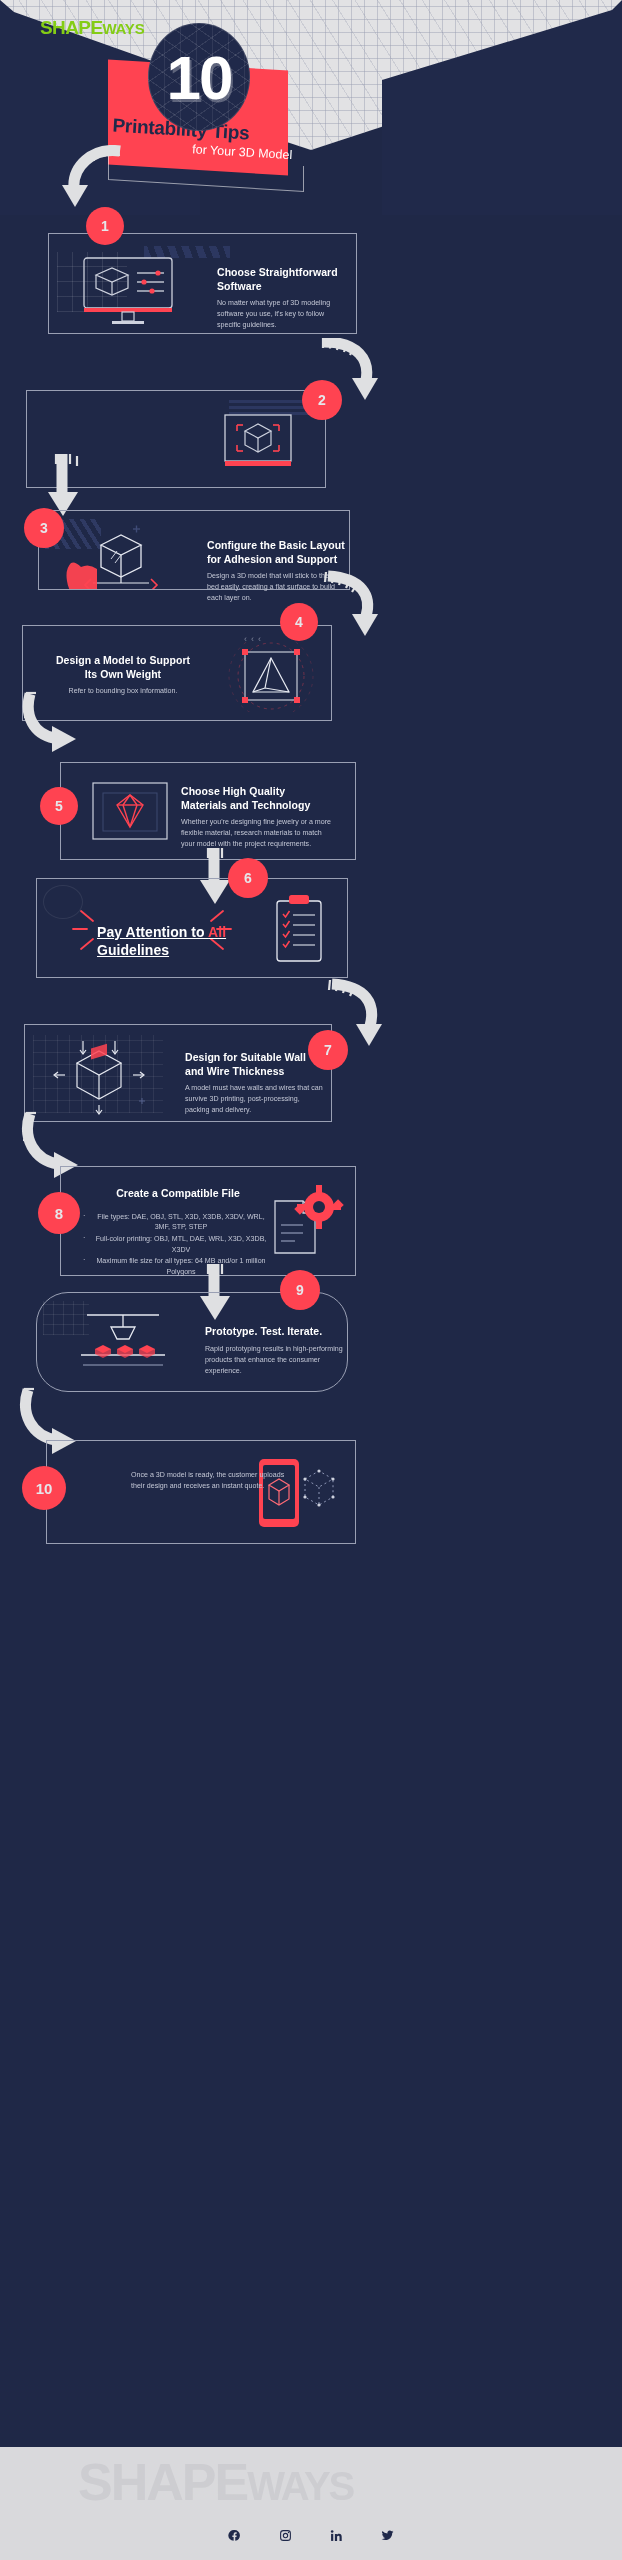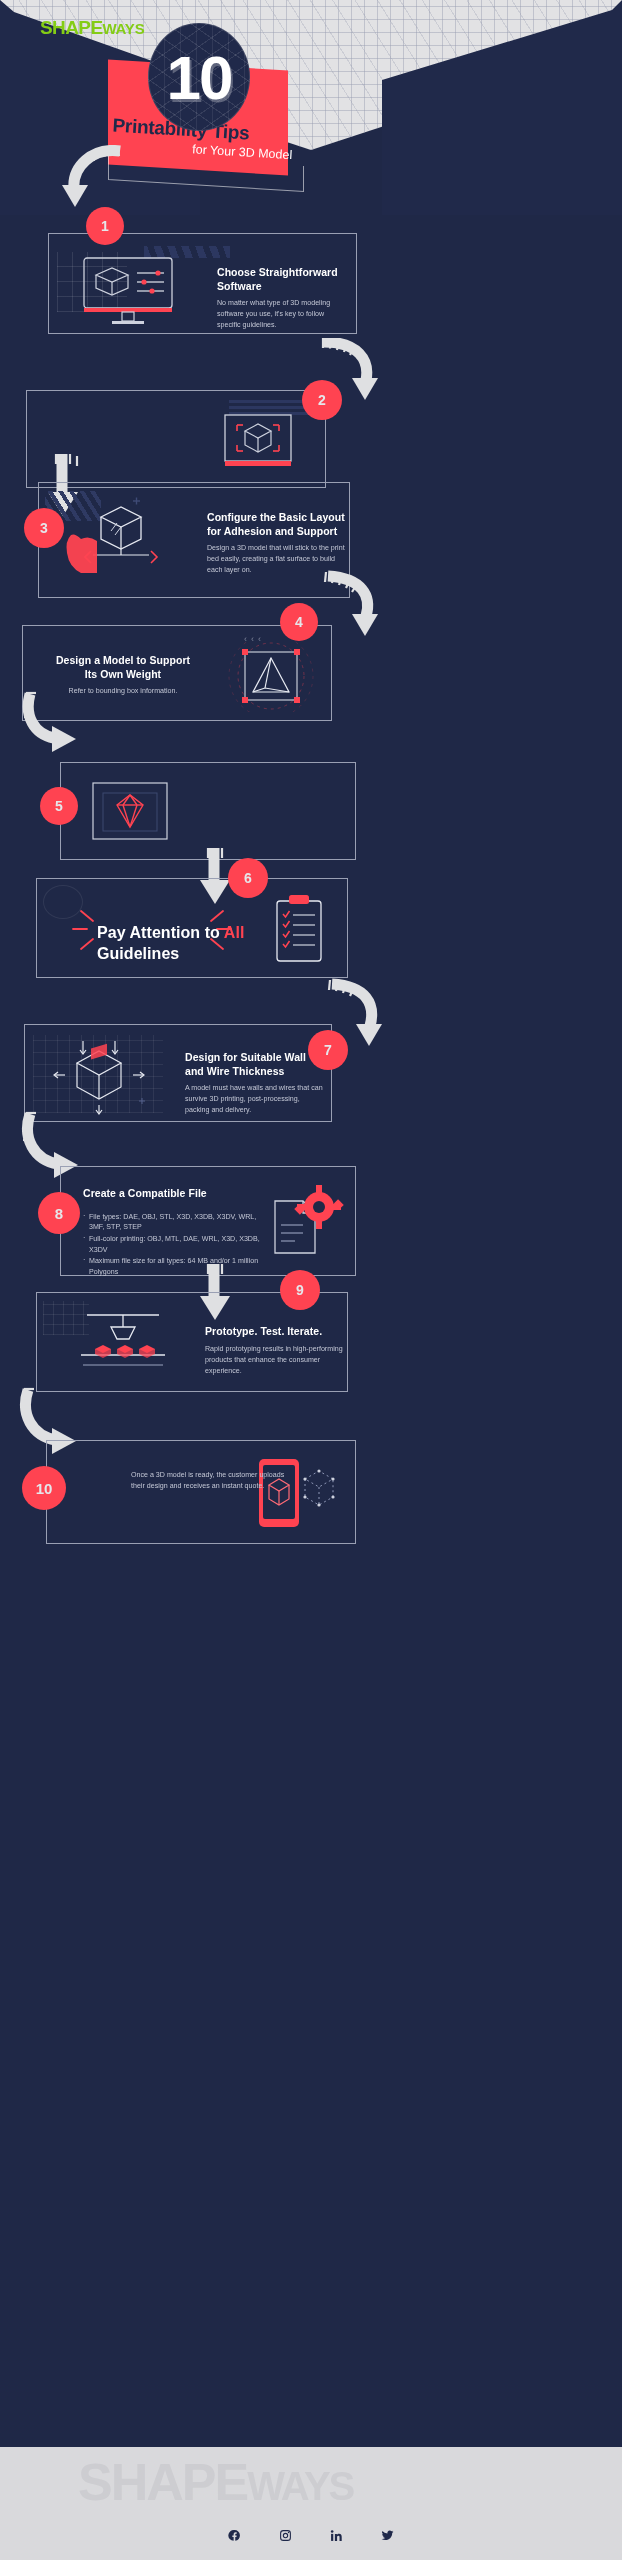--- a/index.html
+++ b/index.html
@@ -208,21 +208,21 @@
       <path d="M22 2 L22 42" stroke="#dfe0e2" stroke-width="11" fill="none"></path>
       <path d="M8 40 L38 40 L23 64 Z" fill="#dfe0e2"></path>
       <g stroke="#dfe0e2" stroke-width="2.2">
         <path d="M16 2 V12"></path>
           <path d="M30 2 V12"></path>
           <path d="M37 4 V14"></path>
       </g>
     </svg>
   </div>
 
-  <div class="card" style="left:38px; top:482px; width:312px; height:116px;text-decoration:underline;">
+  <div class="card" style="left:38px; top:510px; width:312px; height:80px;text-decoration:underline;">
     <div class="card-inner">
       <div class="deco" style="left:6px; top:8px; width:56px; height:30px;
            background-image:repeating-linear-gradient(58deg,#2f3a63 0 4px,transparent 4px 9px);"></div>
       <div class="ill" style="left:36px; top:12px;">
         <svg width="100" height="80" viewBox="0 0 100 80">
           <g fill="none" stroke="#e6e9f1" stroke-width="1.3">
             <path d="M26 22 L46 12 L66 22 L46 32 Z"></path>
             <path d="M26 22 L26 44 L46 54 L66 44 L66 22"></path>
             <path d="M46 32 L46 54"></path>
           </g>
@@ -321,20 +321,24 @@
             <path d="M30 26 L43 16 L56 26 L43 48 Z"></path>
             <path d="M30 26 H56"></path>
               <path d="M36 26 L43 48"></path>
               <path d="M50 26 L43 48"></path>
             <path d="M36 26 L43 16"></path>
               <path d="M50 26 L43 16"></path>
           </g>
         </svg>
       </div>
     </div>
+    <div class="card-txt" style="left:120px; top:22px; width:152px;">
+      <div class="card-h">Choose High Quality Materials and Technology</div>
+      <div class="card-p">Whether you're designing fine jewelry or a more flexible material, research materials to match your model with the project requirements.</div>
+    </div>
   </div>
   <div class="num-circle" style="left:40px; top:787px; width:38px; height:38px; font-size:14px;">5</div>
 
   <div class="arrow" style="left:192px; top:846px;">
     <svg width="46" height="62" viewBox="0 0 46 62">
       <path d="M22 2 L22 36" stroke="#dfe0e2" stroke-width="11" fill="none"></path>
       <path d="M8 34 L38 34 L23 58 Z" fill="#dfe0e2"></path>
       <g stroke="#dfe0e2" stroke-width="2.2">
         <path d="M16 2 V12"></path>
           <path d="M30 2 V12"></path>
@@ -371,21 +375,21 @@
           <g fill="none" stroke="#ff4351" stroke-width="1.5">
             <path d="M14 21 l2.5 3 l4 -6"></path>
               <path d="M14 31 l2.5 3 l4 -6"></path>
             <path d="M14 41 l2.5 3 l4 -6"></path>
               <path d="M14 51 l2.5 3 l4 -6"></path>
           </g>
         </svg>
       </div>
     </div>
     <div class="card-txt" style="left:60px; top:44px; width:190px;">
-      <div class="card-h" style="font-size:16px;"><span>Pay Attention to </span><span style="color:#ff4351">All</span><span> Guidelines</span></div>
+      <div class="card-h" style="font-size:14px;text-decoration:underline;"><span>Pay Attention to </span><span style="color:#ff4351">All</span><span> Guidelines</span></div>
     </div>
   </div>
   <div class="num-circle" style="left:228px; top:858px; width:40px; height:40px; font-size:14px;">6</div>
 
   <div class="arrow" style="left:324px; top:978px;">
     <svg width="62" height="72" viewBox="0 0 62 72">
       <path d="M8 6 C42 8, 52 26, 46 48" stroke="#dfe0e2" stroke-width="11" fill="none"></path>
       <path d="M32 46 L58 46 L45 68 Z" fill="#dfe0e2"></path>
       <g stroke="#dfe0e2" stroke-width="2.2">
         <path d="M6 2 L5 12"></path>
@@ -466,21 +470,21 @@
                 <rect x="-3" y="14" width="6" height="8"></rect>
               <rect x="-22" y="-3" width="8" height="6"></rect>
                 <rect x="14" y="-3" width="8" height="6"></rect>
               <rect x="-19" y="-16" width="6" height="8" transform="rotate(-45)"></rect>
               <rect x="13" y="8" width="6" height="8" transform="rotate(-45)"></rect>
             </g>
           </g>
         </svg>
       </div>
     </div>
-    <div class="card-txt" style="left:22px; top:20px; width:190px;">
+    <div class="card-txt" style="left:22px; top:20px; width:190px;text-align:center;">
       <div class="card-h">Create a Compatible File</div>
       <ul class="card-ul">
         <li>File types: DAE, OBJ, STL, X3D, X3DB, X3DV, WRL, 3MF, STP, STEP</li>
         <li>Full-color printing: OBJ, MTL, DAE, WRL, X3D, X3DB, X3DV</li>
         <li>Maximum file size for all types: 64 MB and/or 1 million Polygons</li>
       </ul>
     </div>
   </div>
   <div class="num-circle" style="left:38px; top:1192px; width:42px; height:42px; font-size:15px;">8</div>
 
@@ -488,21 +492,21 @@
     <svg width="46" height="62" viewBox="0 0 46 62">
       <path d="M22 2 L22 36" stroke="#dfe0e2" stroke-width="11" fill="none"></path>
       <path d="M8 34 L38 34 L23 58 Z" fill="#dfe0e2"></path>
       <g stroke="#dfe0e2" stroke-width="2.2">
           <path d="M16 2 V12"></path>
           <path d="M30 2 V12"></path>
         </g>
     </svg>
   </div>
 
-  <div class="card" style="left:36px; top:1292px; width:312px; height:100px;">
+  <div class="card" style="left:36px; top:1292px; width:312px; height:100px;border-radius:32px;">
     <div class="card-inner">
       <div class="deco" style="left:6px; top:8px; width:46px; height:34px;
            background-image:repeating-linear-gradient(0deg,rgba(255,255,255,.08) 0 1px,transparent 1px 10px),repeating-linear-gradient(90deg,rgba(255,255,255,.08) 0 1px,transparent 1px 10px);"></div>
       <div class="ill" style="left:34px; top:16px;">
         <svg width="104" height="70" viewBox="0 0 104 70">
           <g stroke="#e6e9f1" stroke-width="1.3" fill="none">
             <path d="M16 6 H88"></path>
               <path d="M52 6 V18"></path>
             <path d="M40 18 H64 L58 30 H46 Z"></path>
           </g>

